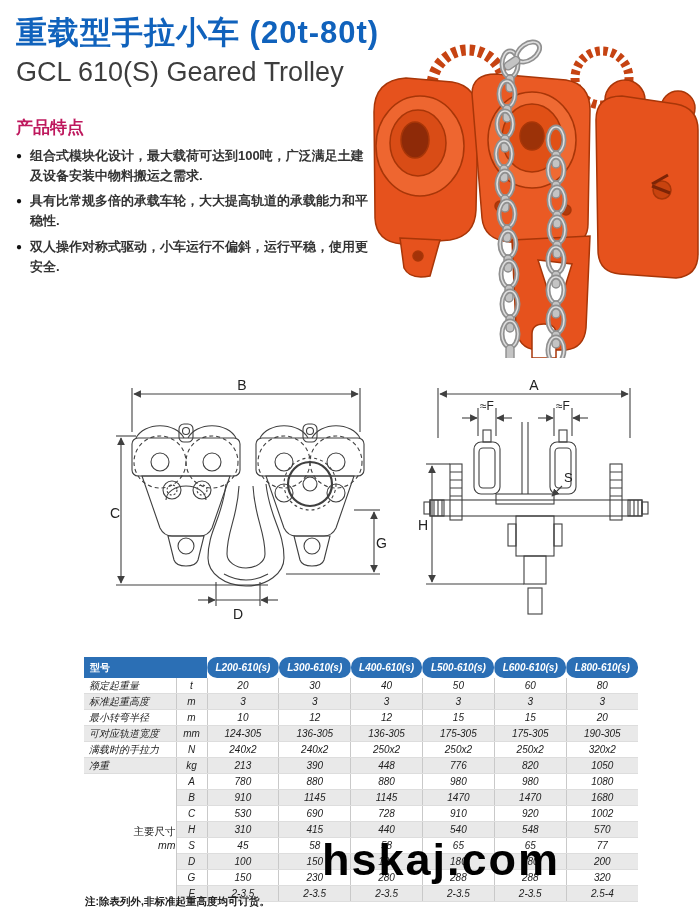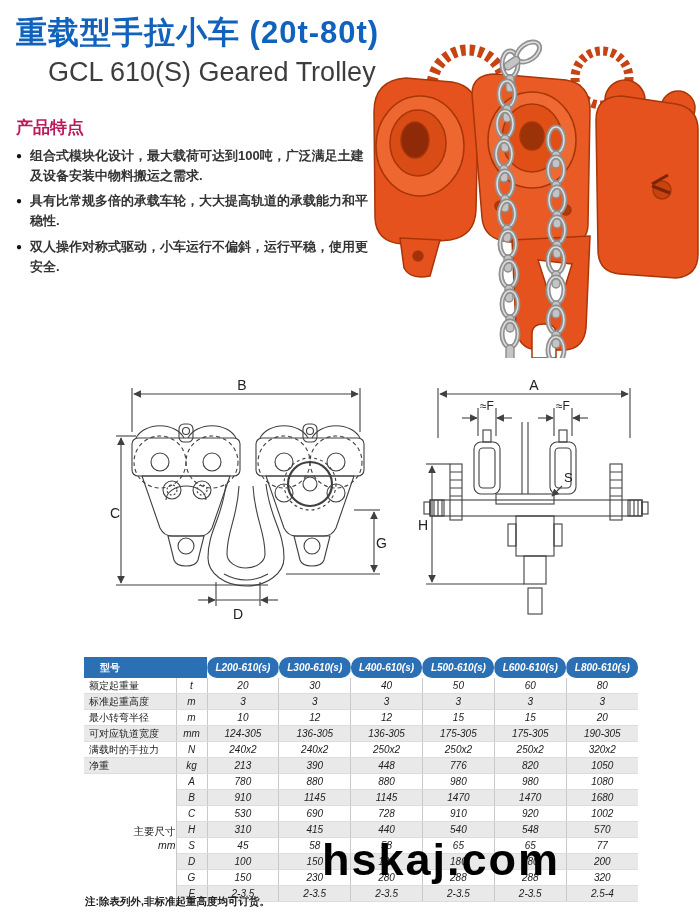--- a/index.html
+++ b/index.html
@@ -1,40 +1,40 @@
 <!DOCTYPE html>
 <html><head>
 <meta charset="utf-8">
 <style>
   html,body{margin:0;padding:0;background:#fff;}
   .page{position:relative;width:700px;height:913px;background:#ffffff;overflow:hidden;
         font-family:"Liberation Sans",sans-serif;}
 
   .title-cn{position:absolute;left:16px;top:12px;font-size:31px;font-weight:bold;color:#1062bc;letter-spacing:1px;}
-  .title-en{position:absolute;left:16px;top:57px;font-size:27px;color:#3d3d3d;margin-left:32px;}
+  .title-en{position:absolute;left:16px;top:57px;font-size:27px;color:#3d3d3d;}
 
   .features{position:absolute;left:16px;top:116px;width:356px;}
   .features-heading{font-size:17px;font-weight:bold;color:#be185d;margin:0 0 7px 0;}
   .feature-list{list-style:none;margin:0;padding:0;}
   .feature-item{display:flex;gap:8px;font-size:13px;color:#333;line-height:1.55;margin-bottom:5px;font-weight:bold;}
   .feature-bullet{flex:0 0 auto;font-size:10px;line-height:1;margin-top:5px;color:#111;}
 
   .product-photo{position:absolute;right:0;top:28px;}
 
   .drawing-front{position:absolute;left:108px;top:378px;}
   .drawing-side{position:absolute;left:416px;top:378px;}
   .drawing-front svg text,.drawing-side svg text{font-family:"Liberation Sans",sans-serif;fill:#222;}
 
   table.spec{position:absolute;left:84px;top:657px;width:554px;border-collapse:collapse;table-layout:fixed;}
   table.spec th{background:#2b6fb5;color:#fff;height:21px;font-size:10px;padding:0;}
   table.spec th.model-h{font-style:italic;font-weight:bold;border-left:1px solid rgba(255,255,255,.3);border-radius:10px;}
-  table.spec th.lbl-h{text-align:left;padding-left:16px;font-weight:bold;}
+  table.spec th.lbl-h{text-align:left;padding-left:6px;font-weight:bold;}
   table.spec td{height:15px;font-size:10px;text-align:center;padding:0;color:#222;
                 border-left:1px solid #c9c9c9;border-bottom:1px solid #ddd;white-space:nowrap;overflow:hidden;}
-  table.spec td.lbl{text-align:left;padding-left:5px;border-left:none;}
+  table.spec td.lbl{text-align:left;padding-left:5px;border-left:none;font-style:italic;}
   table.spec td.unit,table.spec td.val{font-style:italic;}
   table.spec tbody tr:nth-child(even) td{background:#e9e9e9;}
   table.spec td.dims{background:#fff !important;border-left:none;border-bottom:none;
                      text-align:right;font-size:10.5px;color:#222;border-right:1px solid #c9c9c9;}
   table.spec td.dims .dims-unit{font-style:italic;}
 
   .note{position:absolute;left:85px;top:895px;font-size:10.5px;font-weight:bold;color:#222;}
 
   .watermark{position:absolute;left:322px;top:834px;font-size:45px;font-weight:bold;color:#000;
              letter-spacing:2px;z-index:6;}

